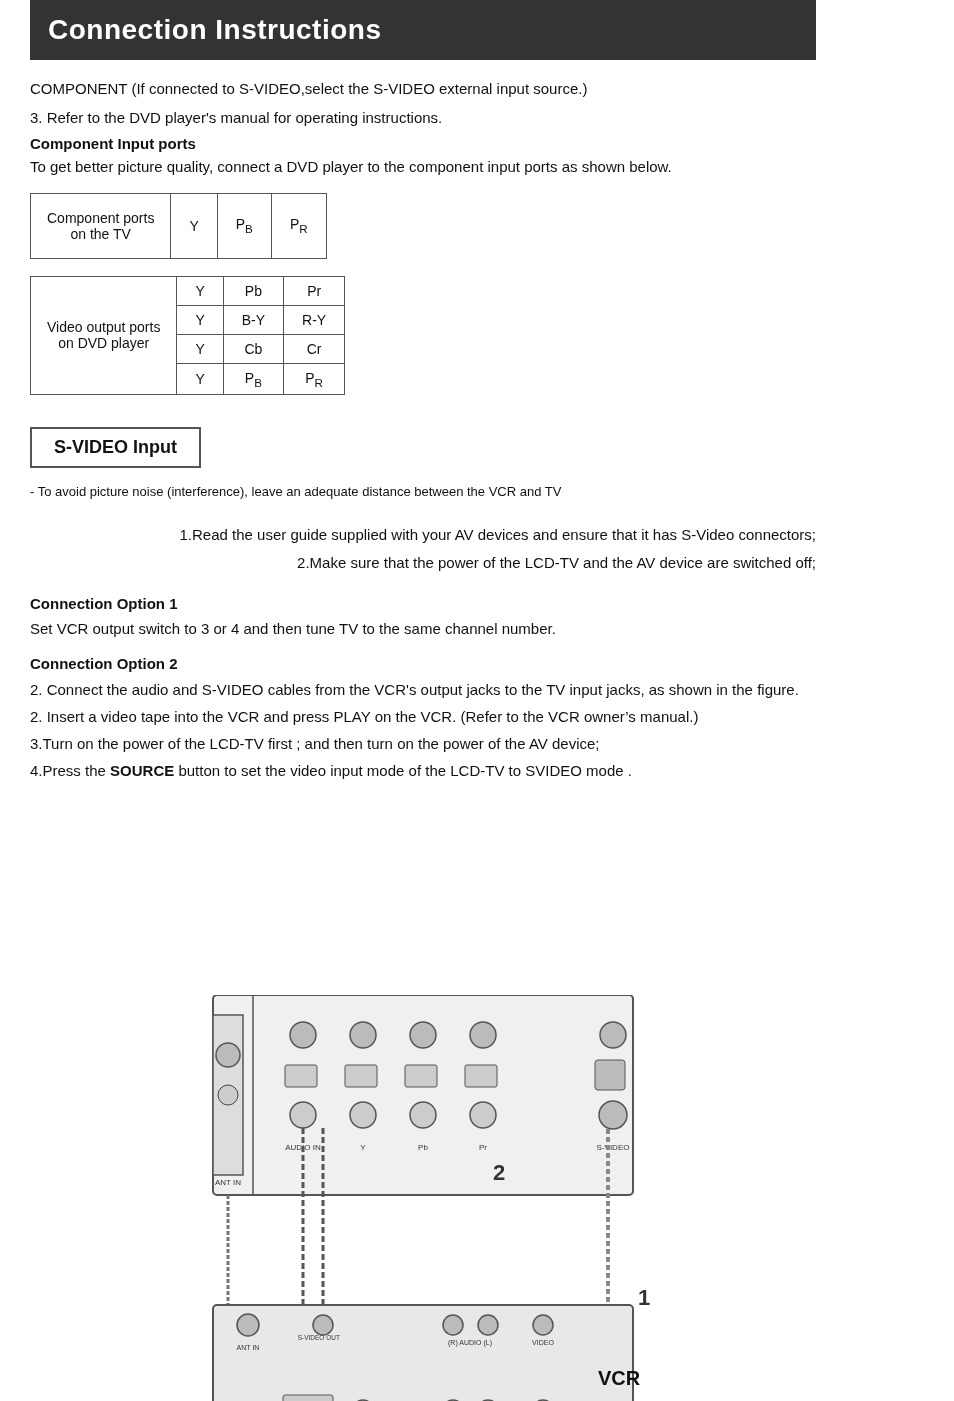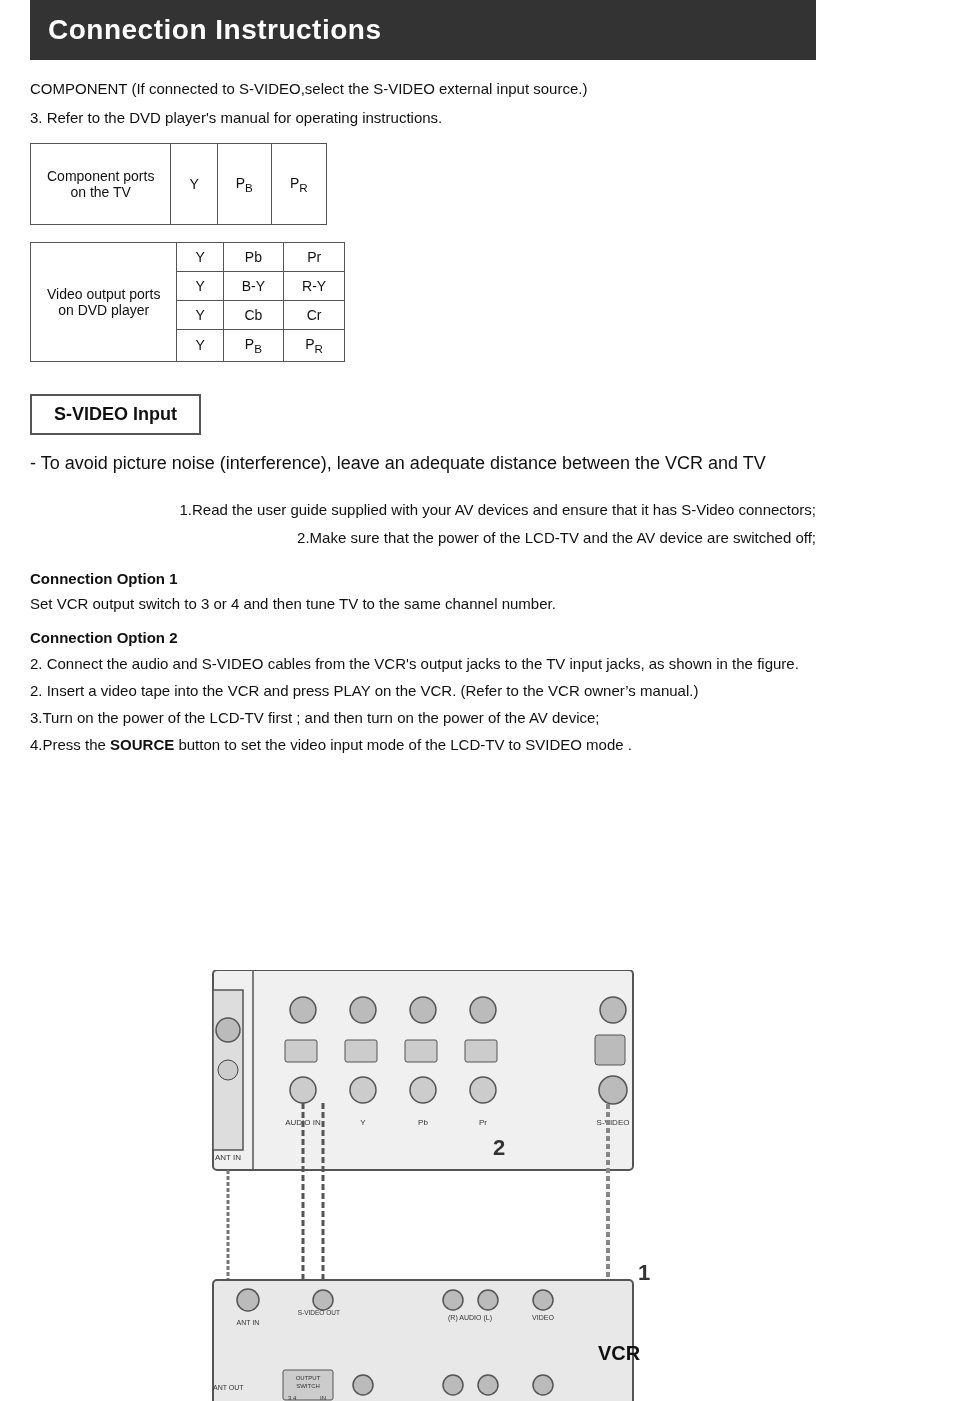--- a/index.html
+++ b/index.html
@@ -63,37 +63,37 @@
     }
 
     .component-table td {
       border: 1px solid #555;
       padding: 6px 18px;
       text-align: center;
       vertical-align: middle;
     }
 
     .component-table td.label-cell {
-      padding: 24px 16px;
+      padding: 16px 16px;
     }
 
     
     .svideo-box {
       display: inline-block;
       border: 2px solid #555;
       border-radius: 0;
       padding: 8px 22px;
       font-size: 18px;
       font-weight: bold;
       margin: 18px 0 14px 0;
     }
 
     .svideo-note {
       margin-bottom: 20px;
-      font-size: 18px;
+      font-size: 13px;
       line-height: 1.6;
     }
 
     .connection-steps-title {
       font-weight: bold;
       font-style: italic;
       margin-bottom: 6px;
       font-size: 15px;
     }
 
@@ -180,20 +180,22 @@
 <div class="page">
 
   
   <div class="header-bar">
     <h1>Connection Instructions</h1>
   </div>
 
   
   <p class="intro-text">COMPONENT (If connected to S-VIDEO,select the S-VIDEO external input source.)</p>
   <p class="intro-text">3. Refer to the DVD player's manual for operating instructions.</p>
+  <p class="section-title">Component Input ports</p>
+  <p class="body-para">To get better picture quality, connect a DVD player to the component input ports as shown below.</p>
 
   
   <div class="component-table-wrapper">
     <table class="component-table">
       <tbody>
           <tr>
         <td class="label-cell">Component ports<br>on the TV</td>
         <td>Y</td>
         <td>P<sub>B</sub></td>
         <td>P<sub>R</sub></td>

